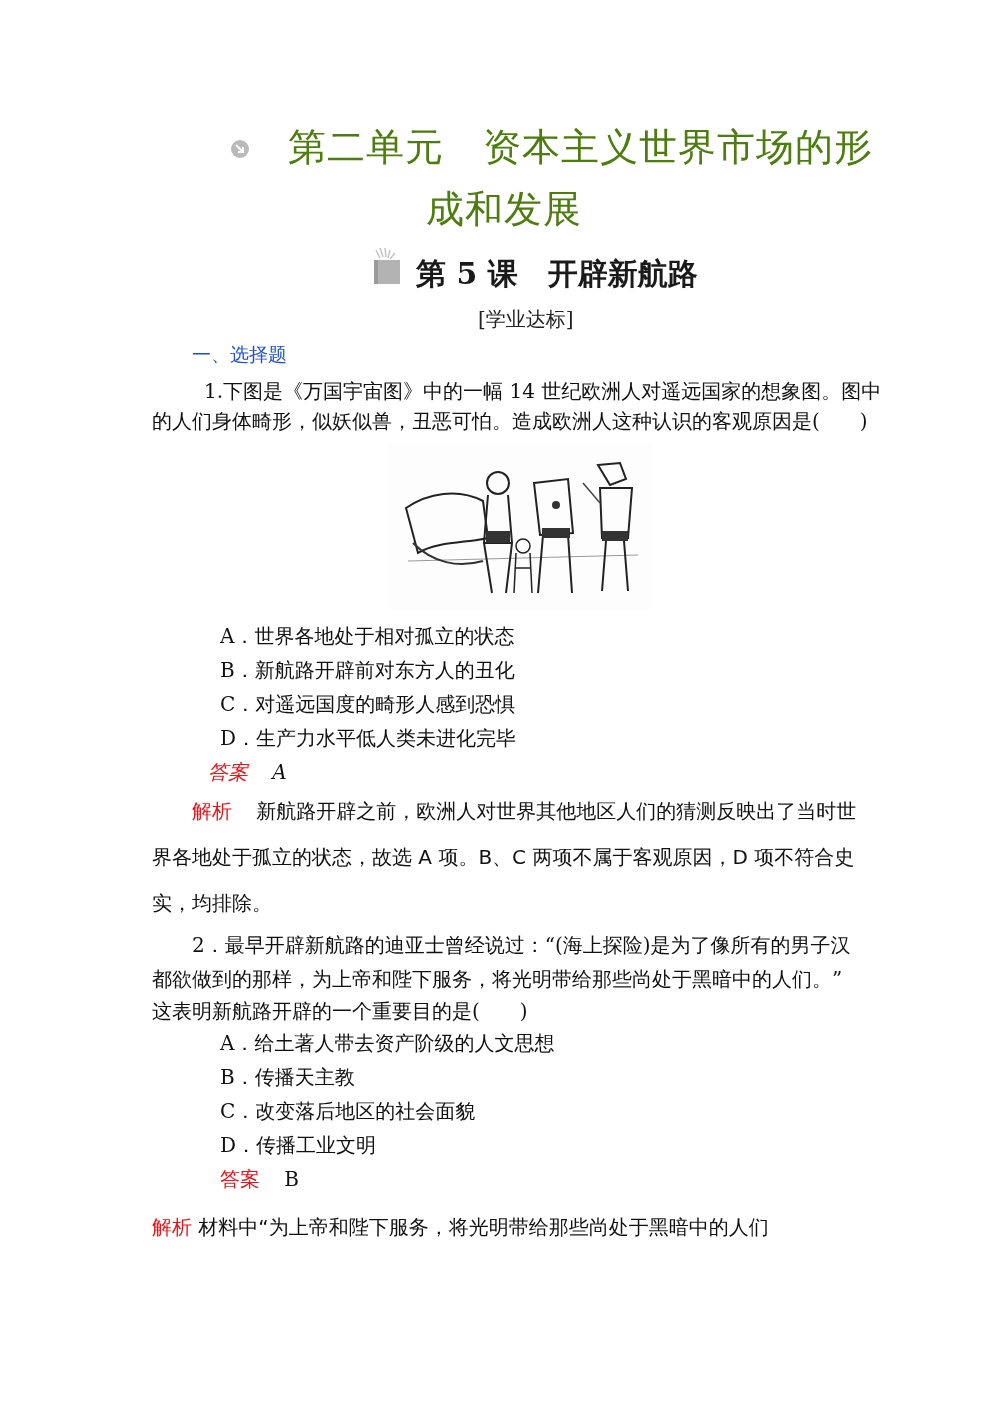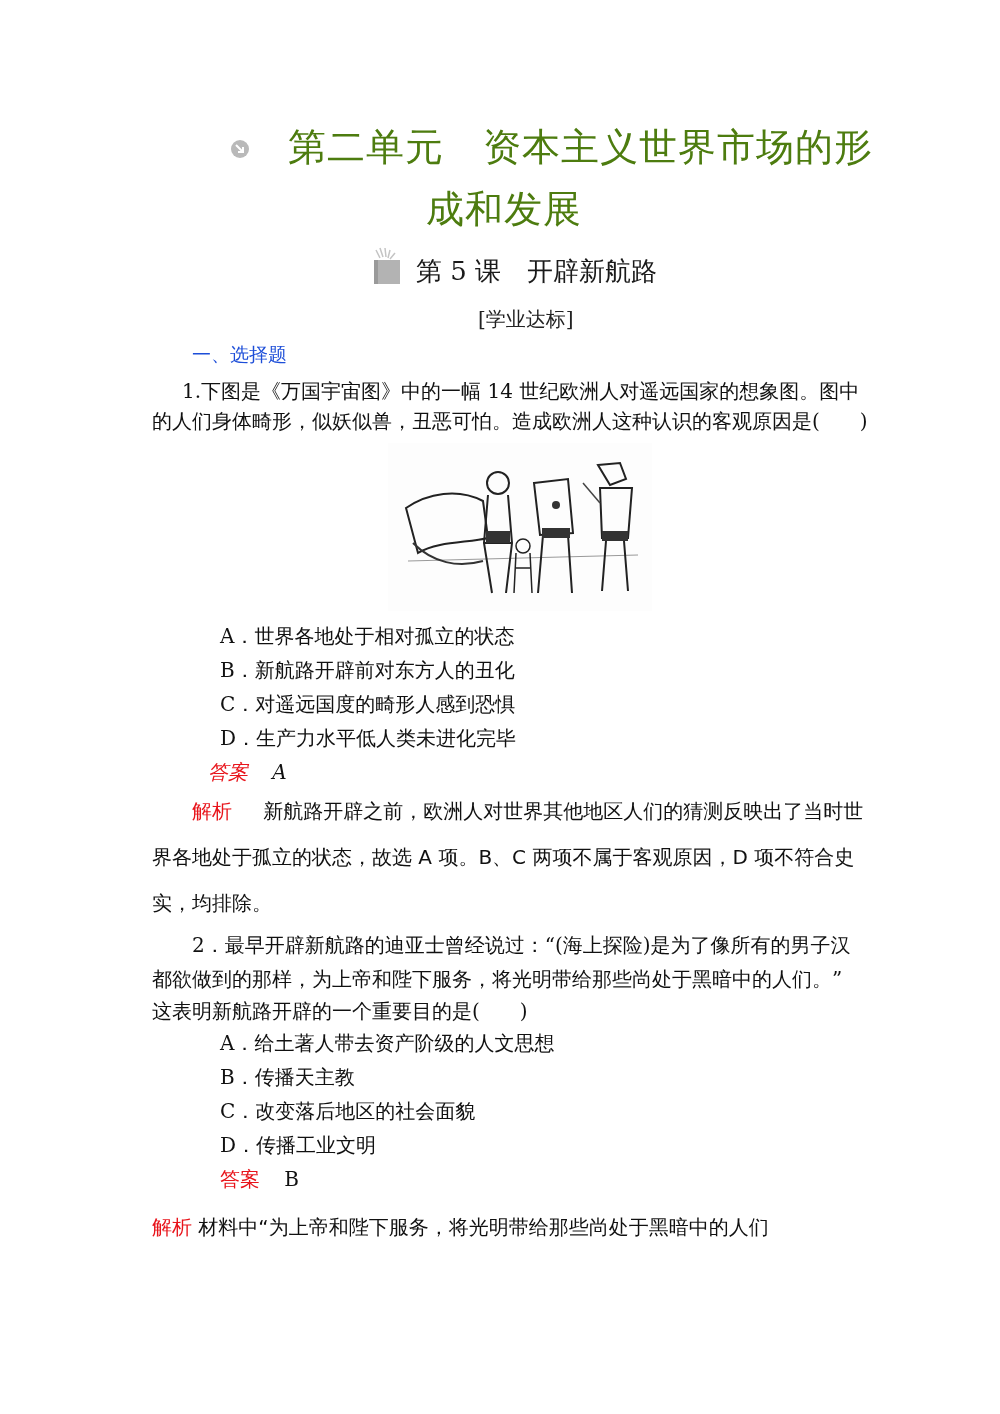--- a/index.html
+++ b/index.html
@@ -11,21 +11,21 @@
     .abs { position: absolute; white-space: nowrap; }
     .unit-title {
       font-size: 38px; letter-spacing: 1px; color: #4d7c0f;
       font-family: "DejaVu Serif", "Liberation Serif", serif;
     }
     .unit-icon {
       position: absolute; left: 231px; top: 140px; width: 18px; height: 18px;
       border-radius: 50%; background: #b9b9b9;
     }
     .book-icon { position: absolute; left: 370px; top: 246px; width: 34px; height: 40px; }
-    .lesson-title { font-size: 26px; color: #1a1a1a; }
+    .lesson-title { font-size: 30px; color: #1a1a1a; font-weight: bold; }
     .sub { font-size: 20px; color: #222; }
     .section { font-size: 19px; font-family: "DejaVu Sans", "Liberation Sans", sans-serif; color: #1d4ed8; }
     .q { font-size: 20px; line-height: 34px; color: #111; }
     .opt { font-size: 20px; color: #111; margin-left: 28px; }
     .red { color: #e8141b; font-family: "DejaVu Sans", "Liberation Sans", sans-serif; }
     .ana { font-size: 20px; font-family: "DejaVu Sans", "Liberation Sans", sans-serif; color: #111; }
     .figure { position: absolute; left: 388px; top: 443px; width: 264px; height: 168px; background: #fff; }
   </style>
 </head>
 <body>
@@ -43,21 +43,21 @@
     <path d="M6 4 L10 12 M10 2 L13 11 M15 2 L16 11 M20 4 L18 12 M25 7 L20 13" stroke="#c4c4c4" stroke-width="1.5"></path>
     <rect x="4" y="14" width="26" height="24" fill="#b3b3b3"></rect>
     <rect x="4" y="14" width="4" height="24" fill="#9a9a9a"></rect>
   </svg>
 </div>
 <div class="abs lesson-title" style="left:416px; top:254px;">第 5 课　开辟新航路</div>
 <div class="abs sub" style="left:478px; top:306px;">[学业达标]</div>
 
 <div class="abs section" style="left:192px; top:342px;">一、选择题</div>
 
-<div class="abs q" style="left:182px; top:374px;">1.下图是《万国宇宙图》中的一幅 14 世纪欧洲人对遥远国家的想象图。图中</div>
+<div class="abs q" style="left:204px; top:374px;">1.下图是《万国宇宙图》中的一幅 14 世纪欧洲人对遥远国家的想象图。图中</div>
 <div class="abs q" style="left:152px; top:404px;">的人们身体畸形，似妖似兽，丑恶可怕。造成欧洲人这种认识的客观原因是(　　)</div>
 
 <div class="figure">
   <svg width="264" height="168" viewBox="0 0 264 168">
     <rect width="264" height="168" fill="#fdfdfd"></rect>
     <line x1="20" y1="118" x2="250" y2="112" stroke="#999" stroke-width="1"></line>
 
     <path d="M18 65 C40 50, 70 45, 95 58 L100 95 C80 100, 50 98, 30 110 Z" fill="none" stroke="#222" stroke-width="2"></path>
     <path d="M25 100 C45 120, 70 125, 95 118" fill="none" stroke="#333" stroke-width="2"></path>
 
@@ -85,21 +85,21 @@
 <div class="abs opt" style="left:192px; top:657px;">B．新航路开辟前对东方人的丑化</div>
 <div class="abs opt" style="left:192px; top:691px;">C．对遥远国度的畸形人感到恐惧</div>
 <div class="abs opt" style="left:192px; top:725px;">D．生产力水平低人类未进化完毕</div>
 <div class="abs opt" style="left:180px; top:759px;font-style:italic;">
   <span class="red">答案</span>
   <span style="margin-left:18px;">A</span>
 </div>
 
 <div class="abs ana" style="left:192px; top:798px;">
   <span class="red">解析</span>
-  <span style="margin-left:25px;">新航路开辟之前，欧洲人对世界其他地区人们的猜测反映出了当时世</span>
+  <span style="margin-left:18px;">新航路开辟之前，欧洲人对世界其他地区人们的猜测反映出了当时世</span>
 </div>
 <div class="abs ana" style="left:152px; top:844px;">界各地处于孤立的状态，故选 A 项。B、C 两项不属于客观原因，D 项不符合史</div>
 <div class="abs ana" style="left:152px; top:890px;">实，均排除。</div>
 
 <div class="abs q" style="left:192px; top:928px;">2．最早开辟新航路的迪亚士曾经说过：“(海上探险)是为了像所有的男子汉</div>
 <div class="abs q" style="left:152px; top:962px;">都欲做到的那样，为上帝和陛下服务，将光明带给那些尚处于黑暗中的人们。”</div>
 <div class="abs q" style="left:152px; top:994px;">这表明新航路开辟的一个重要目的是(　　)</div>
 
 <div class="abs opt" style="left:192px; top:1030px;">A．给土著人带去资产阶级的人文思想</div>
 <div class="abs opt" style="left:192px; top:1064px;">B．传播天主教</div>

